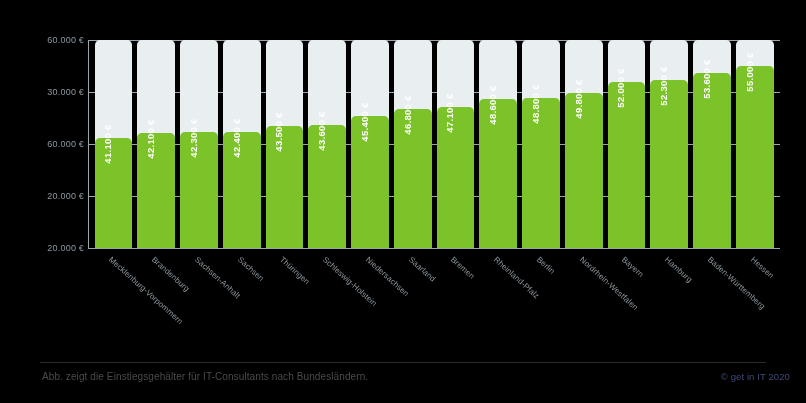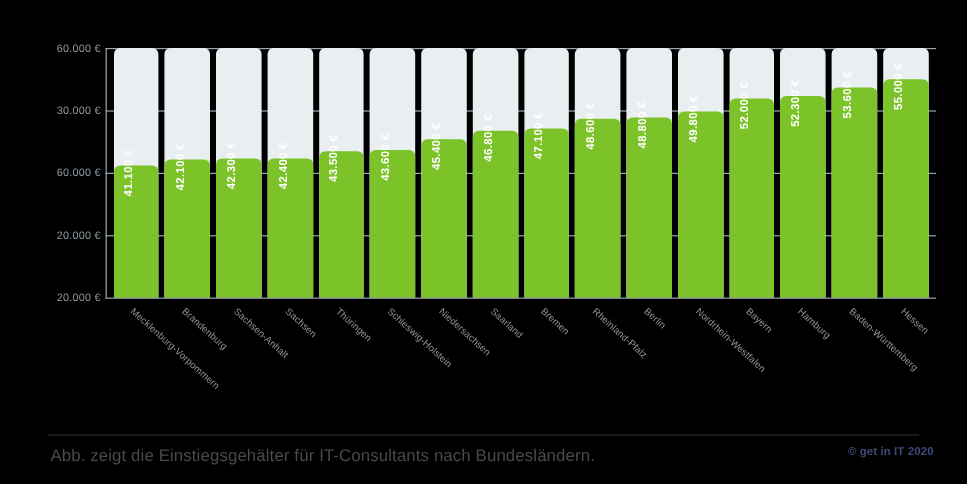--- a/index.html
+++ b/index.html
@@ -155,32 +155,31 @@
     left: 40px;
     top: 362px;
     width: 726px;
     height: 1px;
     background: #2b2b2b;
   }
   #caption {
     position: absolute;
     left: 42px;
     top: 371px;
-    font-size: 14px;
+    font-size: 10px;
     color: #4a4a4a;
     letter-spacing: 0.1px;
   }
   #credit {
     position: absolute;
-    right: 28px;
+    right: 16px;
     top: 371px;
     font-size: 9.5px;
     color: #3f4a78;
     letter-spacing: 0.1px;
-    font-weight: bold;
   }
 </style>
 </head>
 <body>
 
 <div id="figure">
 
   <div id="plot-area"></div>
   <div id="y-axis-line"></div>
 

